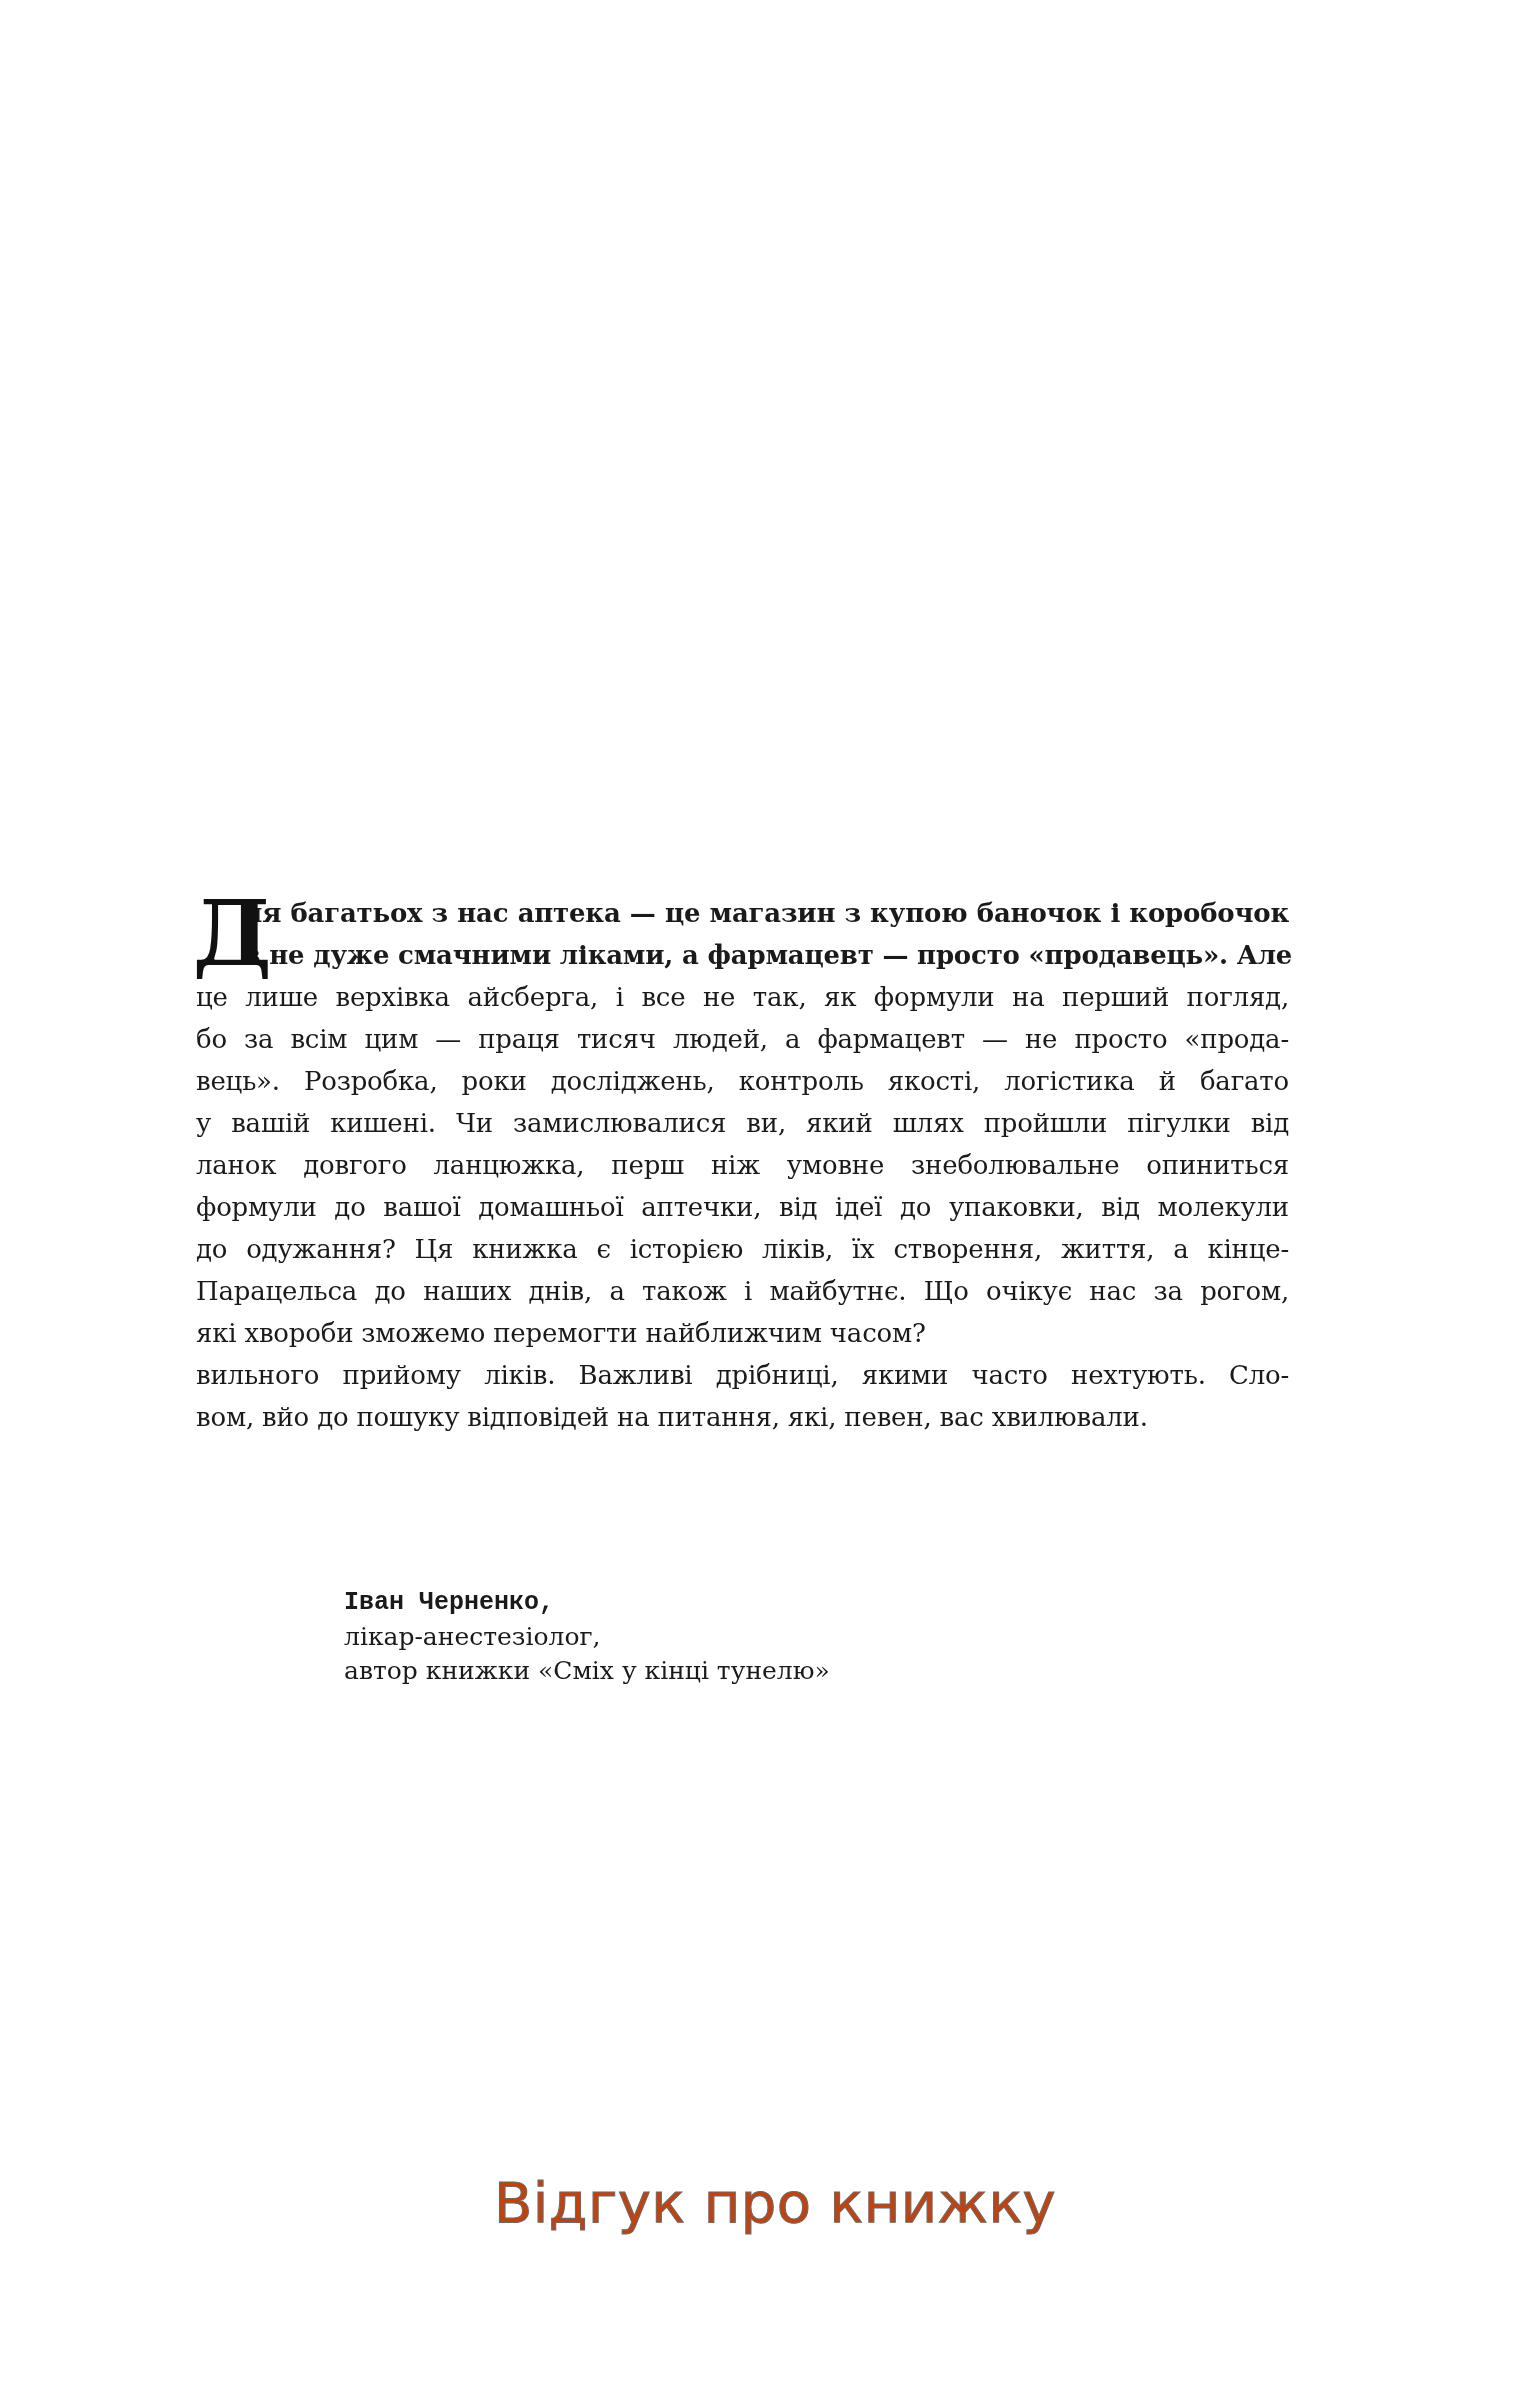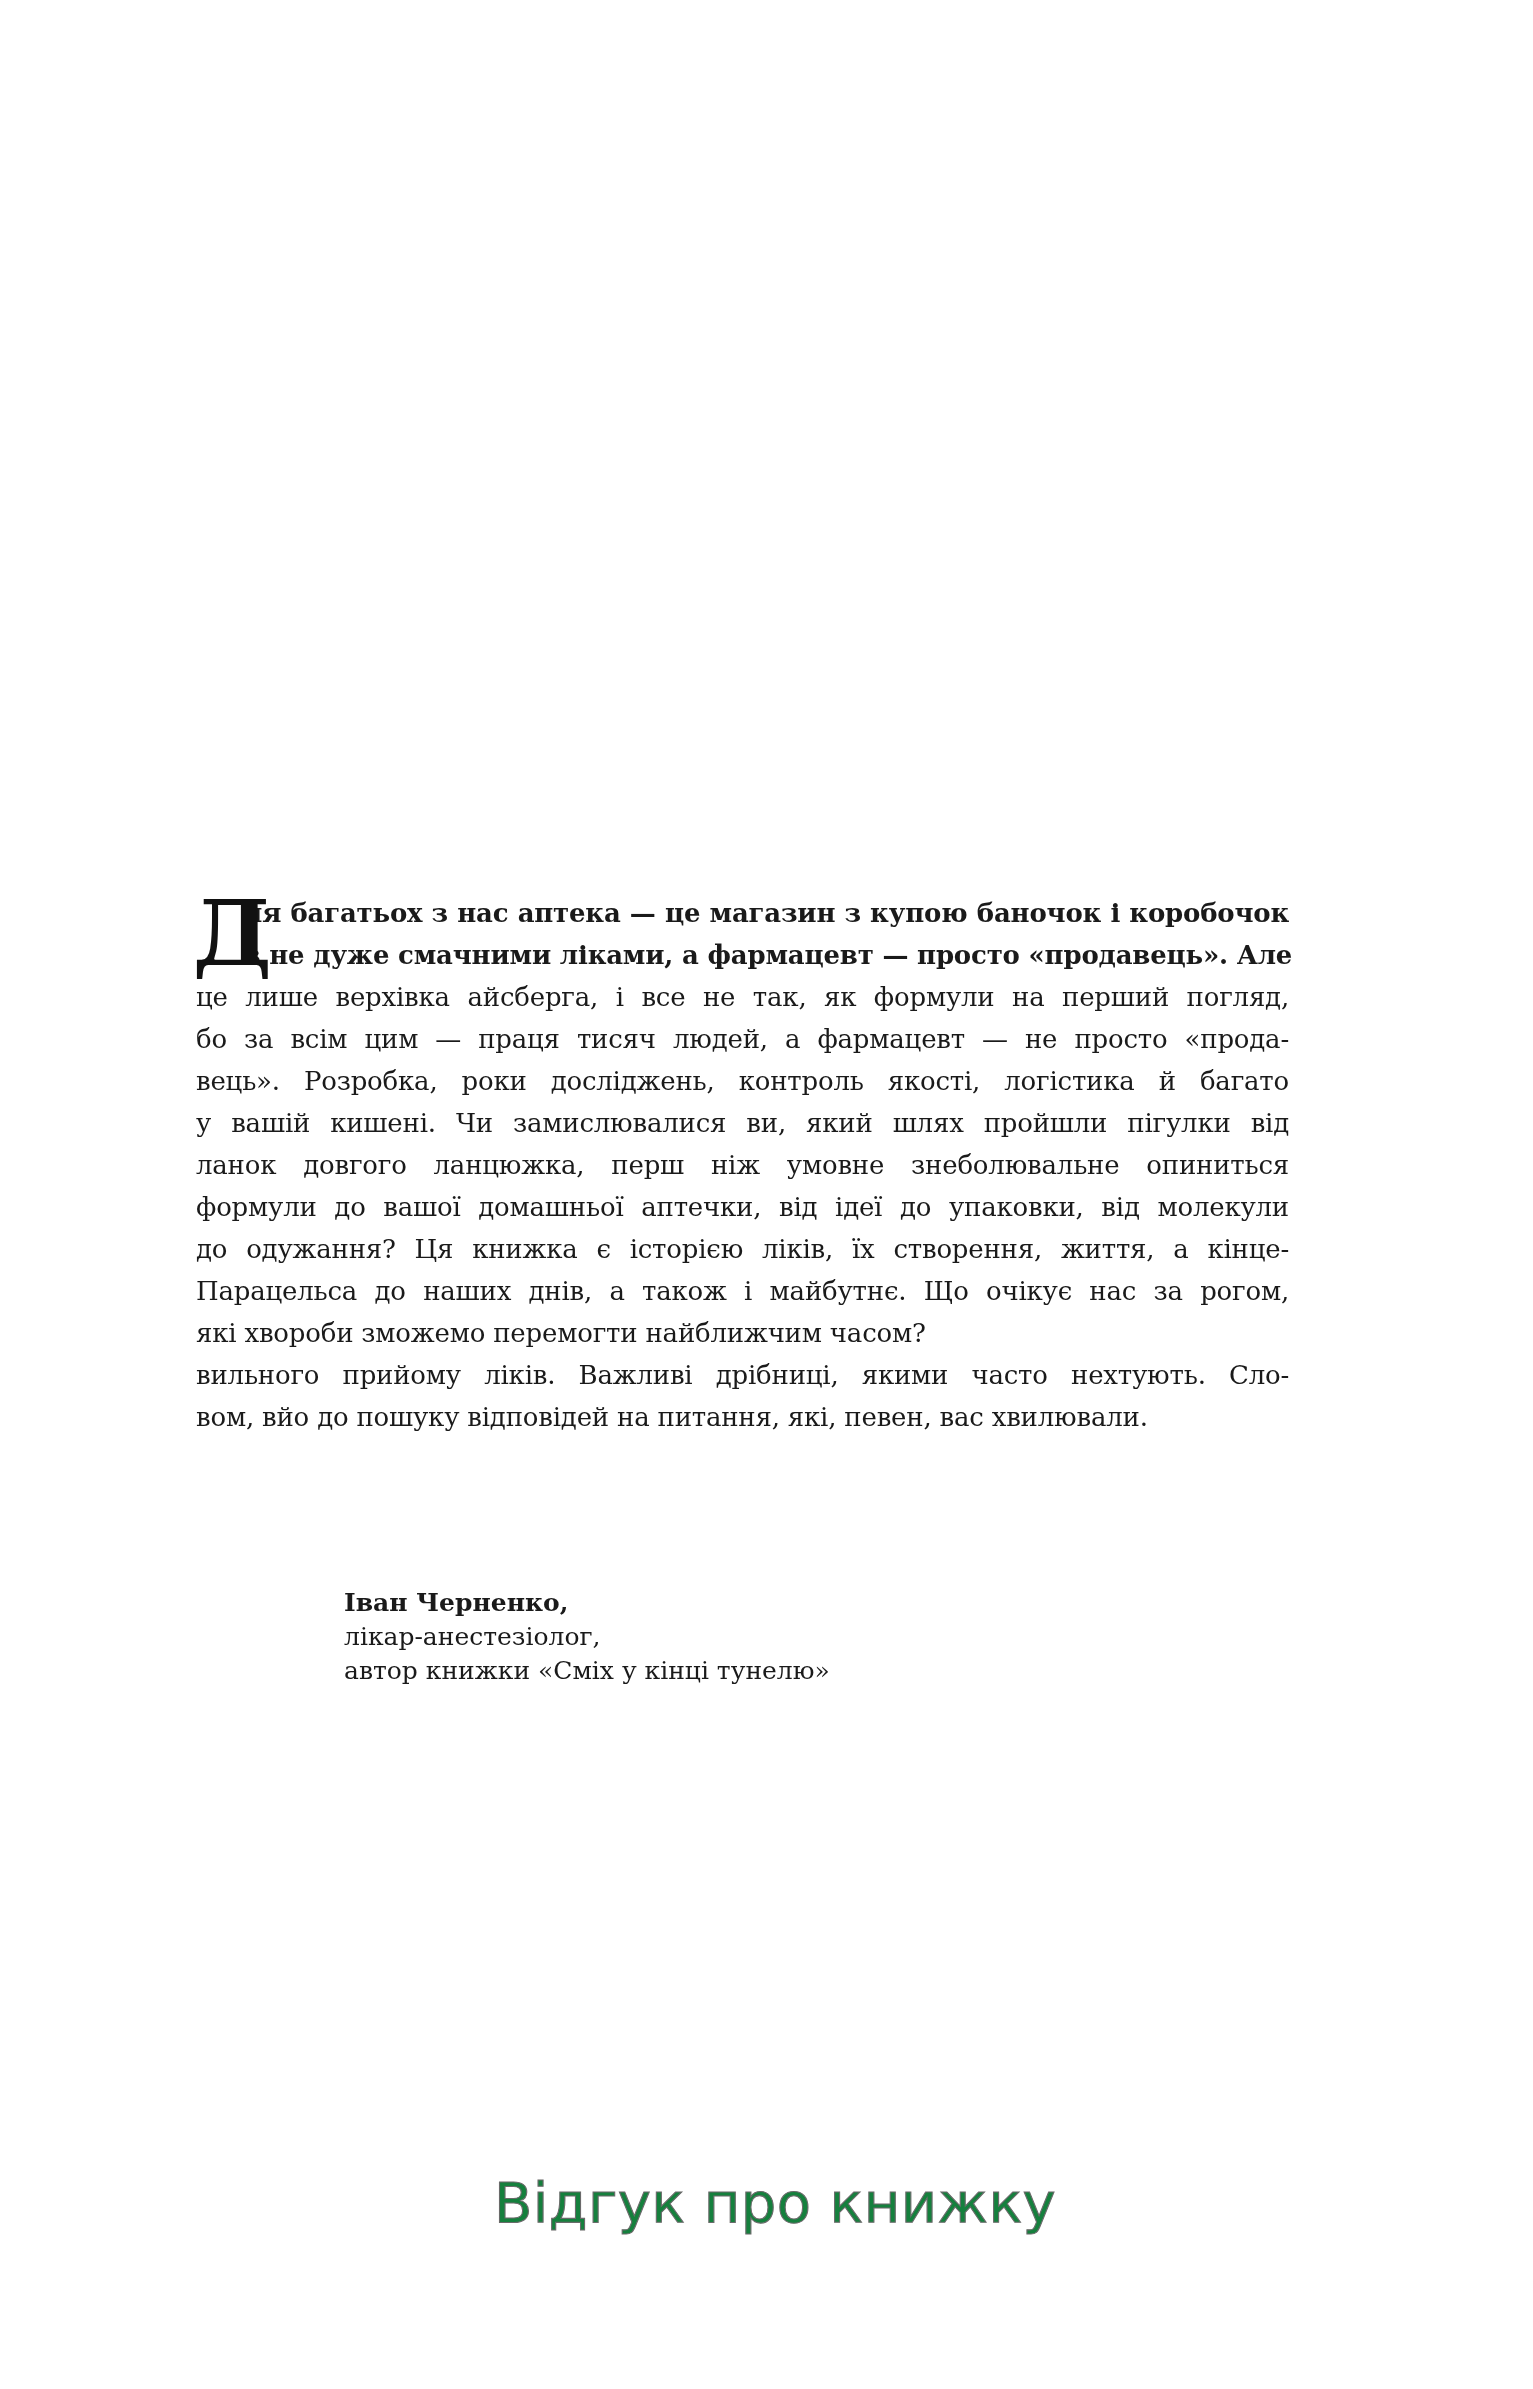--- a/index.html
+++ b/index.html
@@ -60,32 +60,33 @@
     .signature {
       position: absolute;
       left: 344px;
       top: 1586px;
       font-size: 25px;
       line-height: 34px;
       color: #1a1a1a;
     }
     .sig-name {
       font-weight: bold;
+      font-family: Liberation Mono, monospace;
     }
     .sig-role, .sig-book {
     }
     .section-title {
       position: absolute;
       left: 494px;
       top: 2170px;
       font-family: "DejaVu Sans", "Liberation Sans", sans-serif;
       font-size: 56px;
       font-weight: normal;
       letter-spacing: 0.4px;
-      color: #15803d;
+      color: #c2410c;
       -webkit-text-stroke: 1.1px #6a6a6a;
       white-space: nowrap;
     }
   </style>
 </head>
 <body>
 
 <div class="page">
 
   <div class="body-text">

